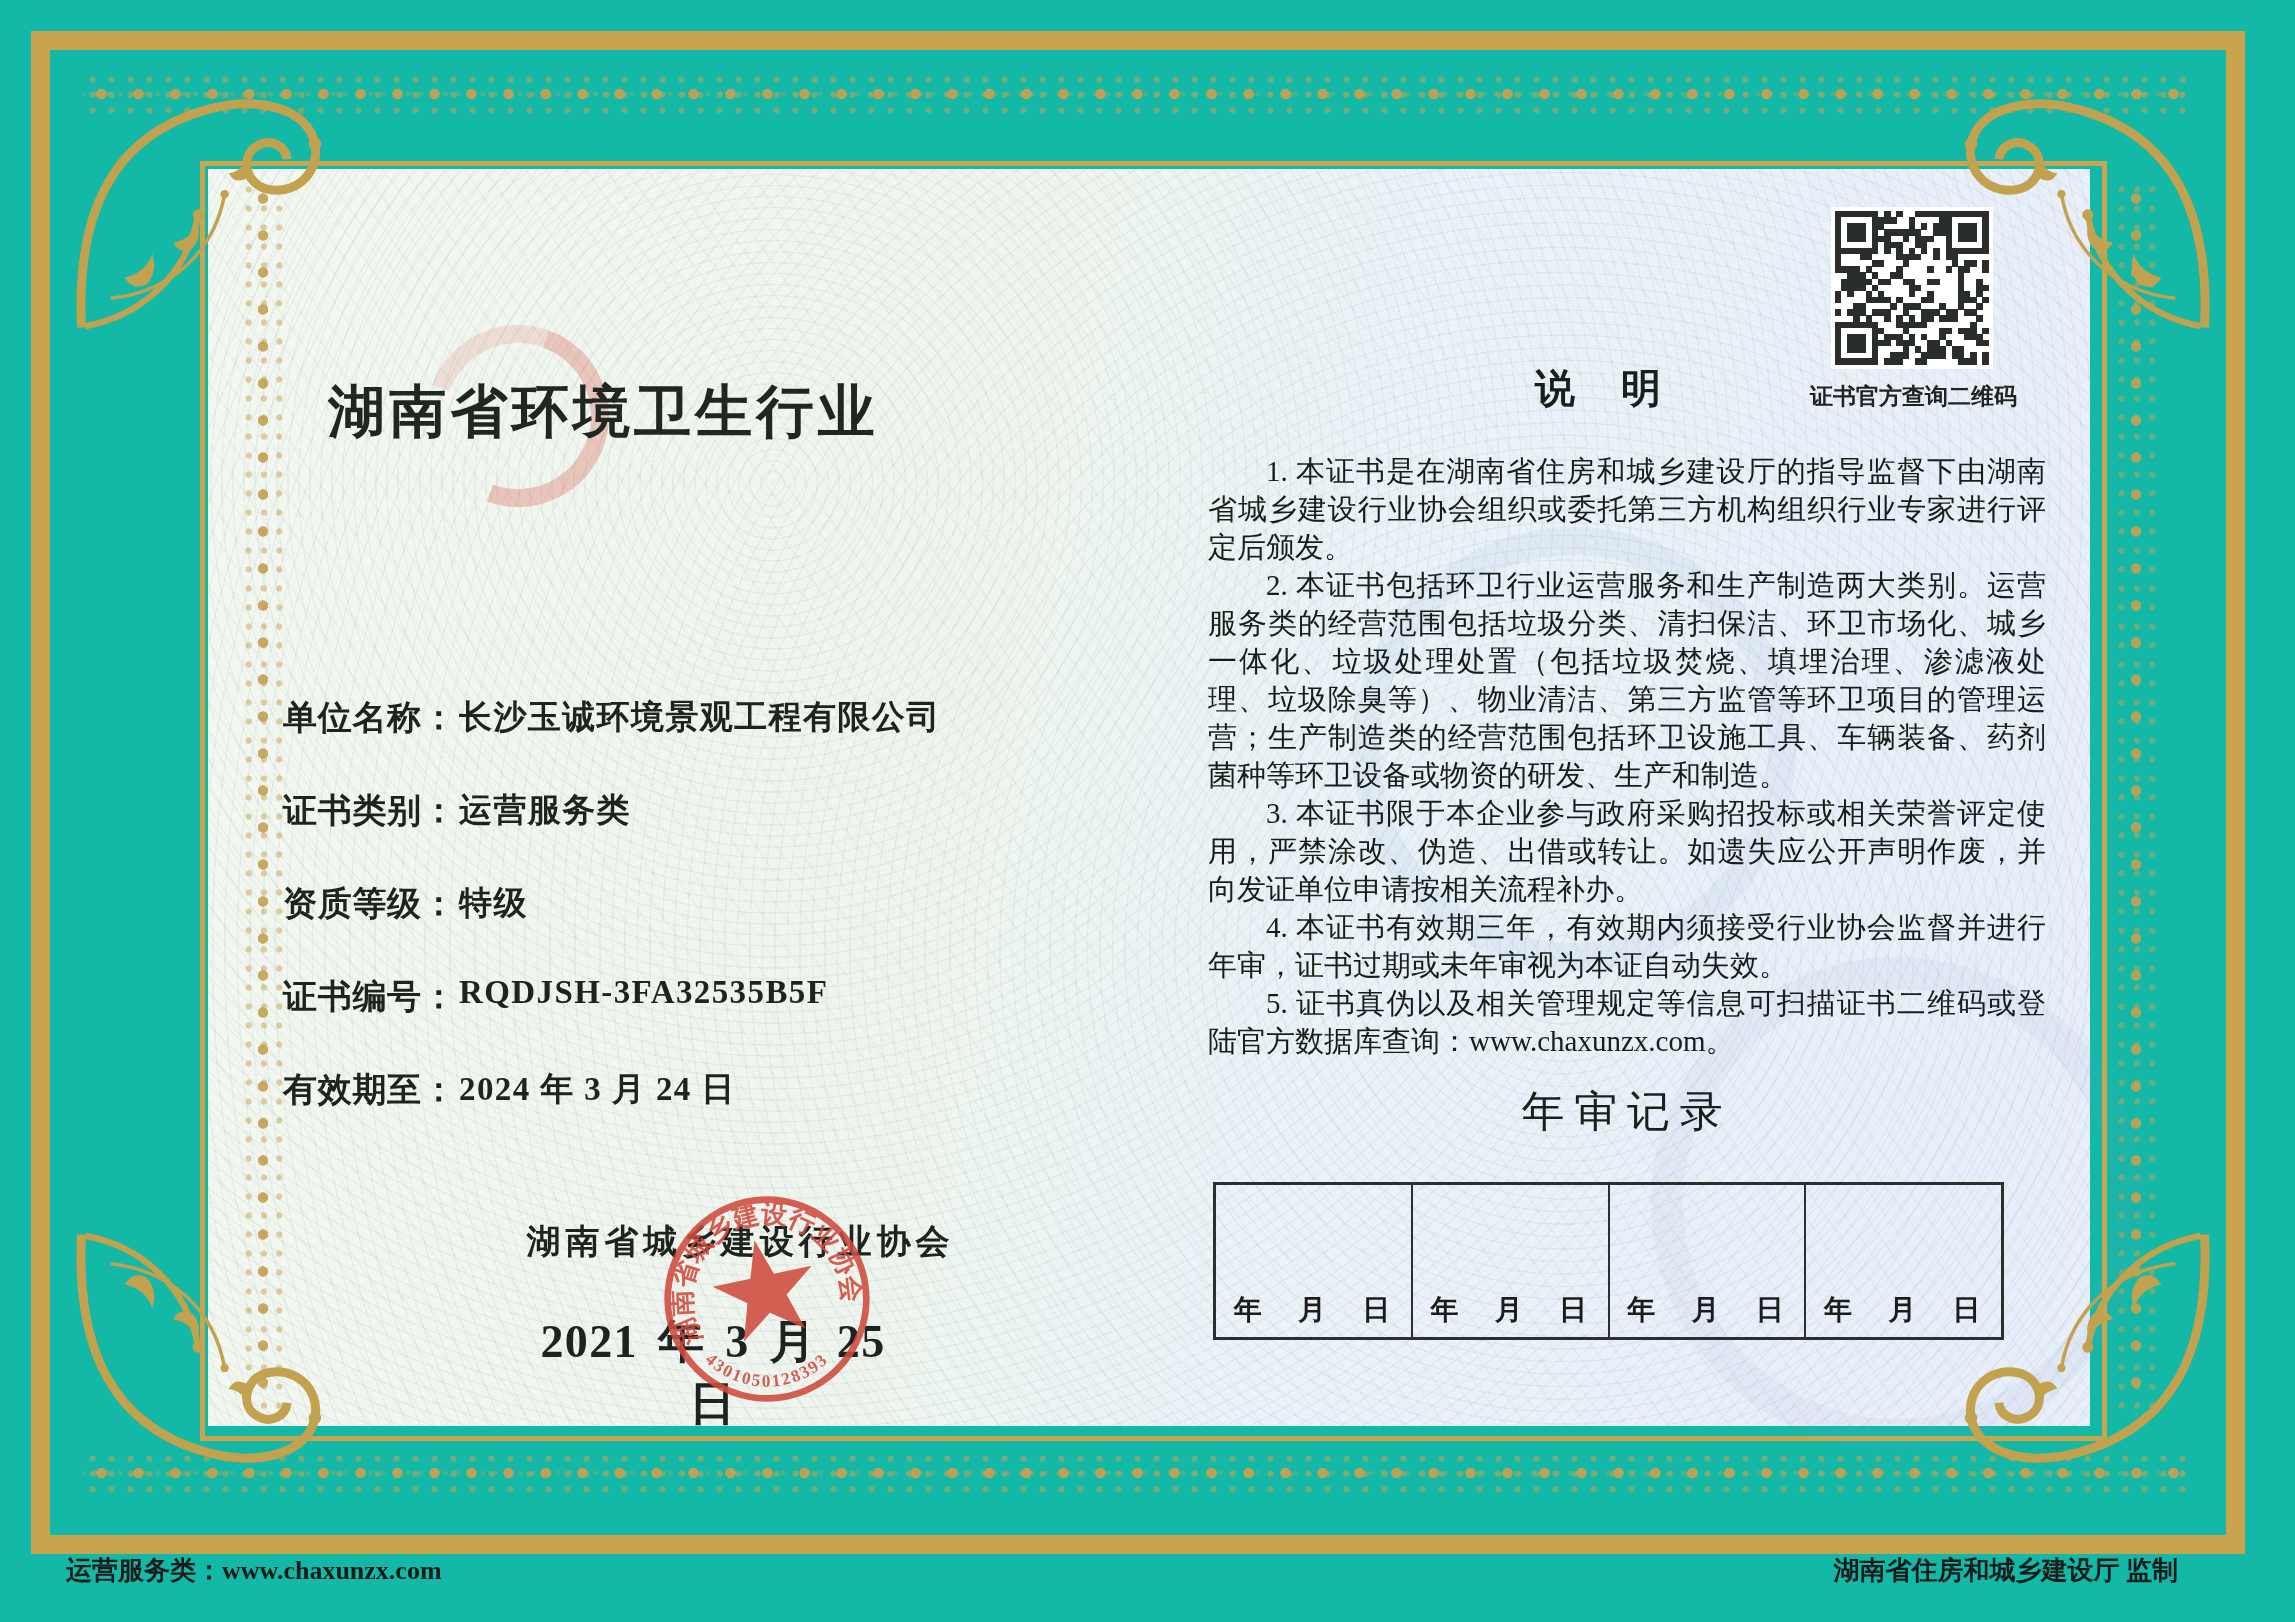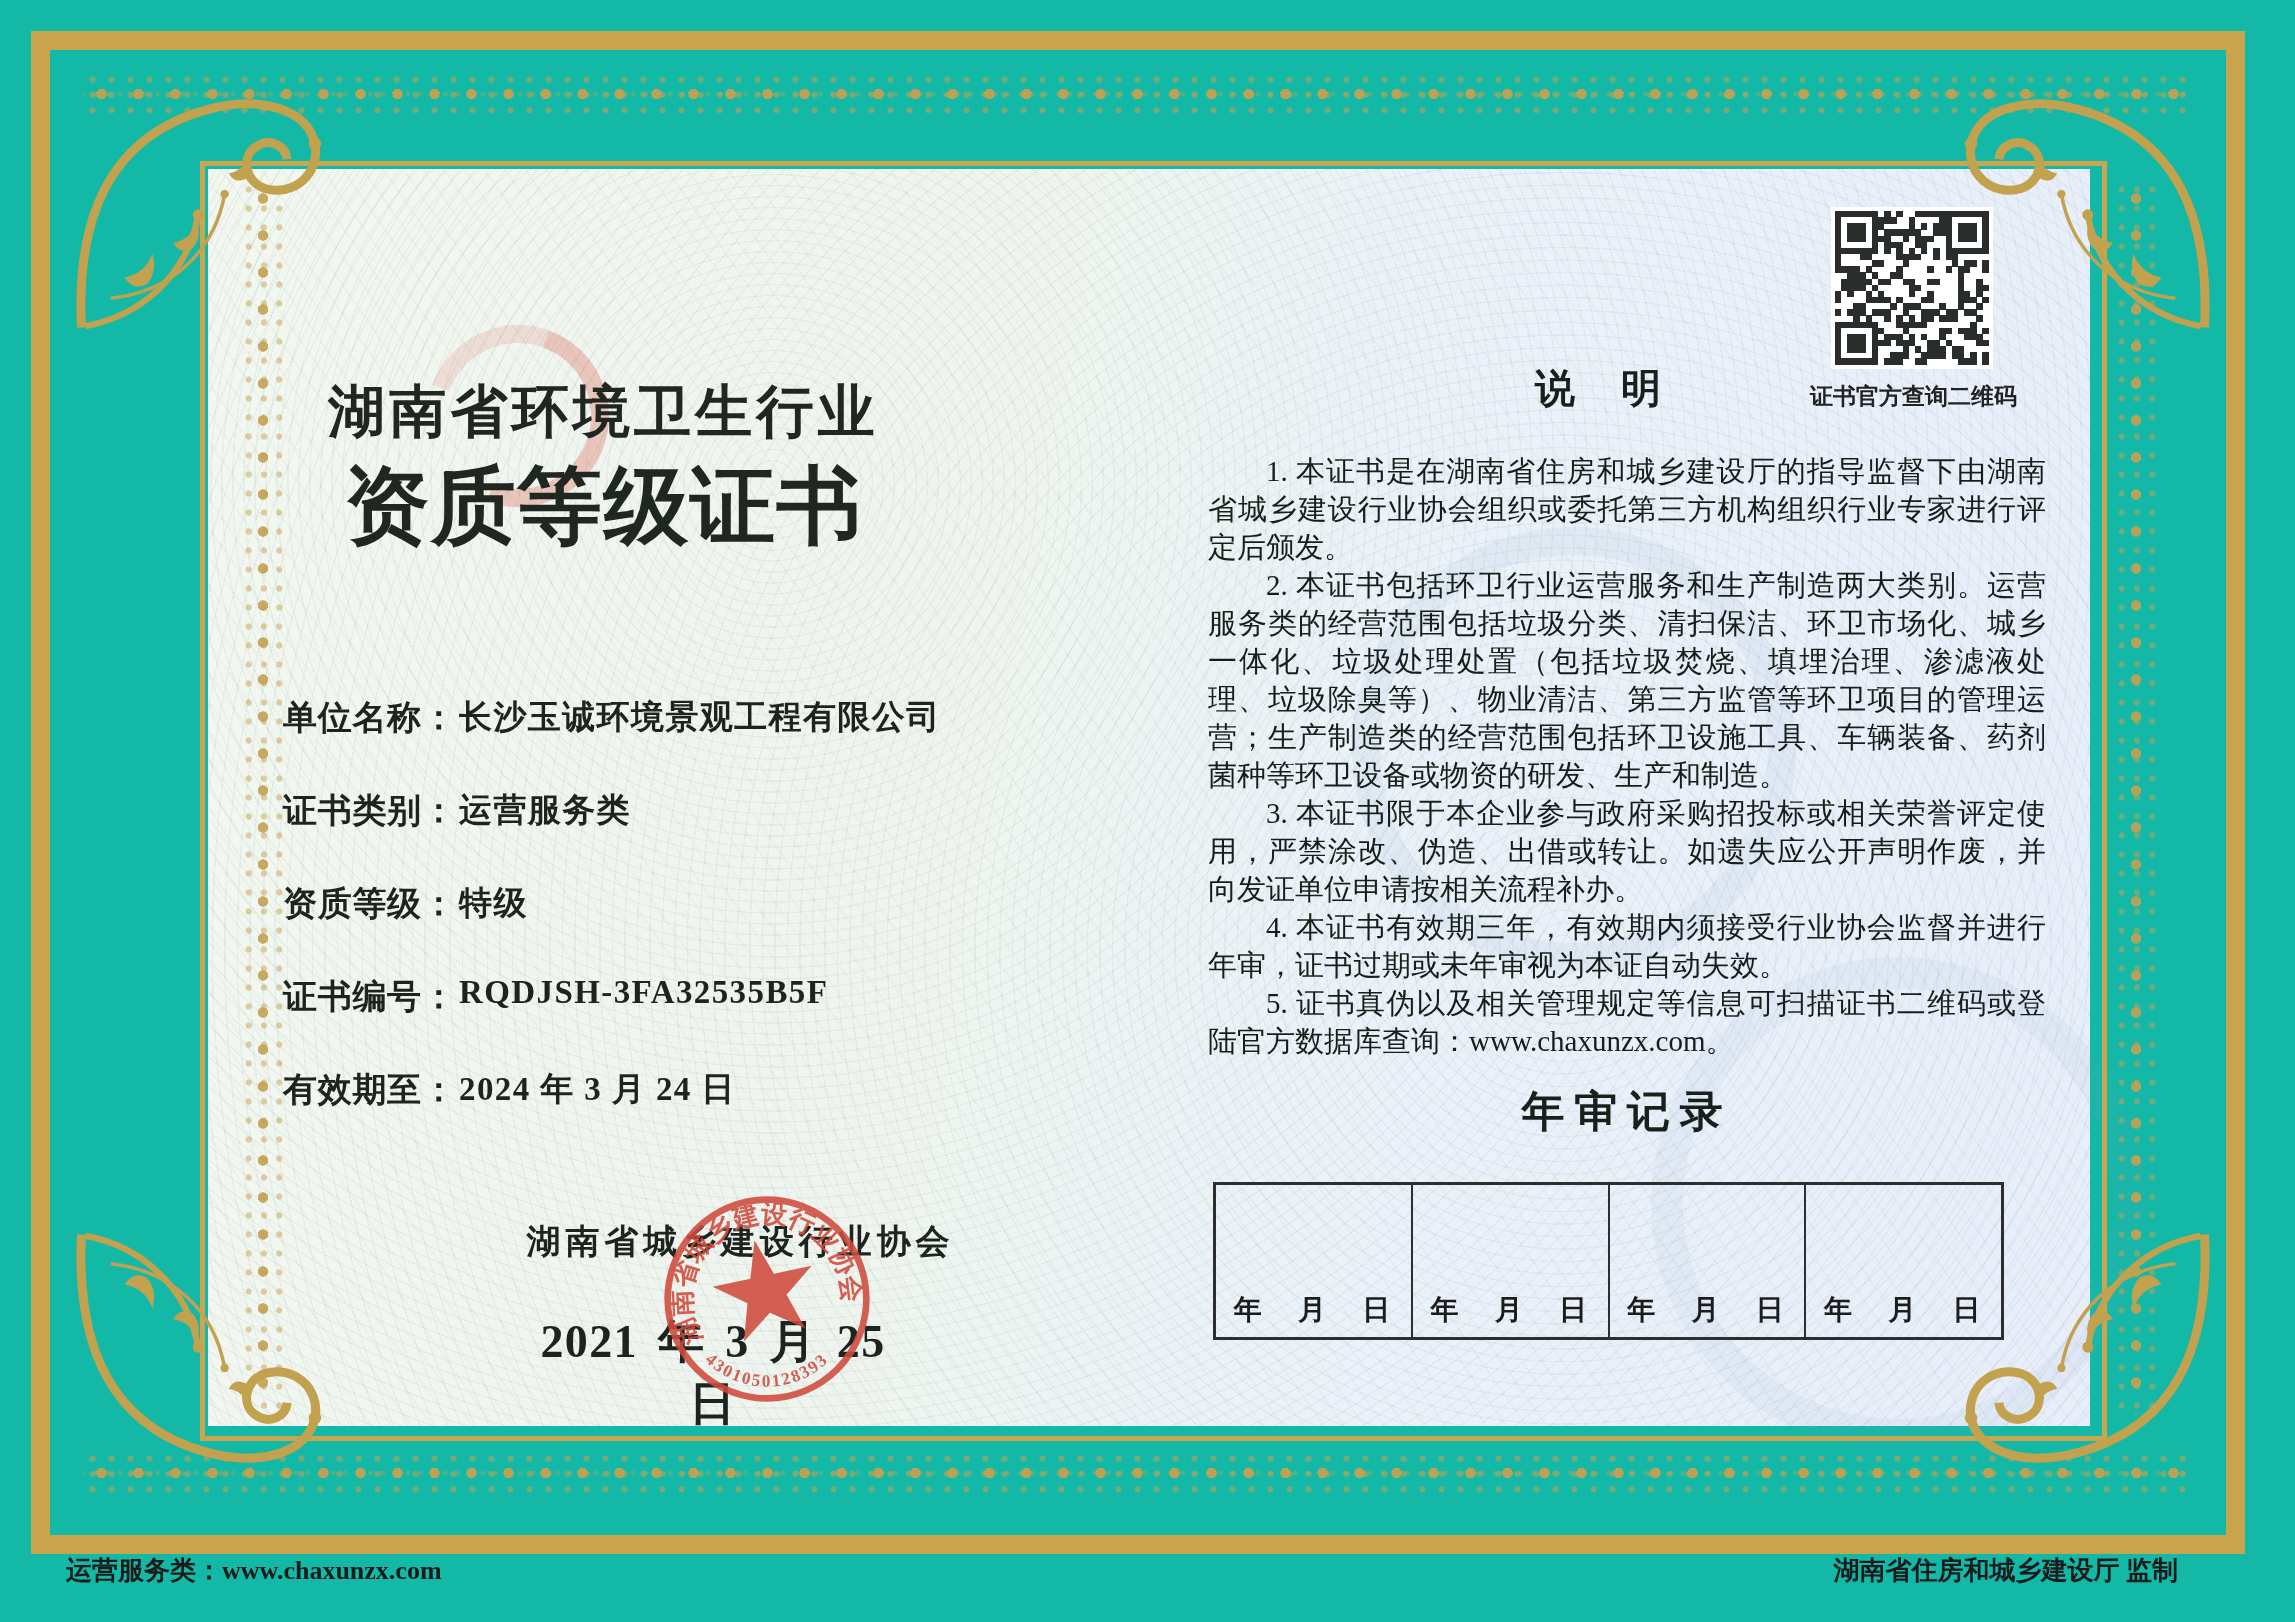--- a/index.html
+++ b/index.html
@@ -60,21 +60,21 @@
   #shuoming-head{left:1208px;top:361px;width:798px;font-size:40px;font-weight:bold;
                  letter-spacing:18px;color:#17201b;}
   #paras{position:absolute;left:1208px;top:452px;width:838px;font-size:29px;line-height:38px;
          text-align:justify;color:#171d19;}
   #paras p{margin:0;text-indent:2em;}
 
   #qr-box{position:absolute;left:1831px;top:207px;width:162px;height:162px;background:#fff;
           padding:4.2px;box-sizing:border-box;}
   #qr-caption{left:1761px;top:381px;width:305px;font-size:23px;font-weight:bold;color:#222;}
 
-  #review-head{left:1208px;top:1083px;width:838px;font-size:43px;font-weight:bold;
+  #review-head{left:1208px;top:1083px;width:838px;font-size:43px;font-weight:normal;
                letter-spacing:9.7px;color:#17201b;}
   #review-table{position:absolute;left:1213px;top:1182px;width:791px;height:158px;
                 border:3.5px solid #2e2e2e;box-sizing:border-box;display:flex;justify-content:flex-end;}
   #review-table .cell{flex:1;position:relative;border-left:2.1px solid #2e2e2e;}
   #review-table .cell:first-child{border-left:none;}
   .ymd{position:absolute;left:0;right:0;bottom:8.3px;text-align:center;font-size:28px;
        font-weight:bold;letter-spacing:2.8px;word-spacing:23.6px;color:#1c1c1c;}
 
   #issuer{left:517px;top:1219px;width:447px;font-size:34px;font-weight:bold;letter-spacing:4.9px;}
   #issue-date{left:517px;top:1311px;width:392px;font-size:46px;font-weight:bold;
@@ -156,21 +156,20 @@
           <circle cx="354" cy="108" r="9"></circle>
           <circle cx="186" cy="210" r="8"></circle>
           <circle cx="224" cy="180" r="6"></circle>
           <path d="M80 300 q30 -6 40 -34 q8 26 -8 44 q-20 10 -32 -10z"></path>
           <path d="M150 250 q26 -4 34 -30 q8 22 -6 38 q-18 10 -28 -8z"></path>
           <path d="M230 150 q22 -4 28 -26 q8 20 -4 34 q-16 8 -24 -8z"></path>
         </g>
       </svg></div>
 
   <div class="t-center" id="title1">湖南省环境卫生行业</div>
-  <div class="t-center" id="title2">资质等级证书</div>
 
   <div class="field" style="top:695px">
     <span class="lab">单位名称：</span>
     <span class="val">长沙玉诚环境景观工程有限公司</span>
   </div>
   <div class="field" style="top:788px">
     <span class="lab">证书类别：</span>
     <span class="val">运营服务类</span>
   </div>
   <div class="field" style="top:881px">

